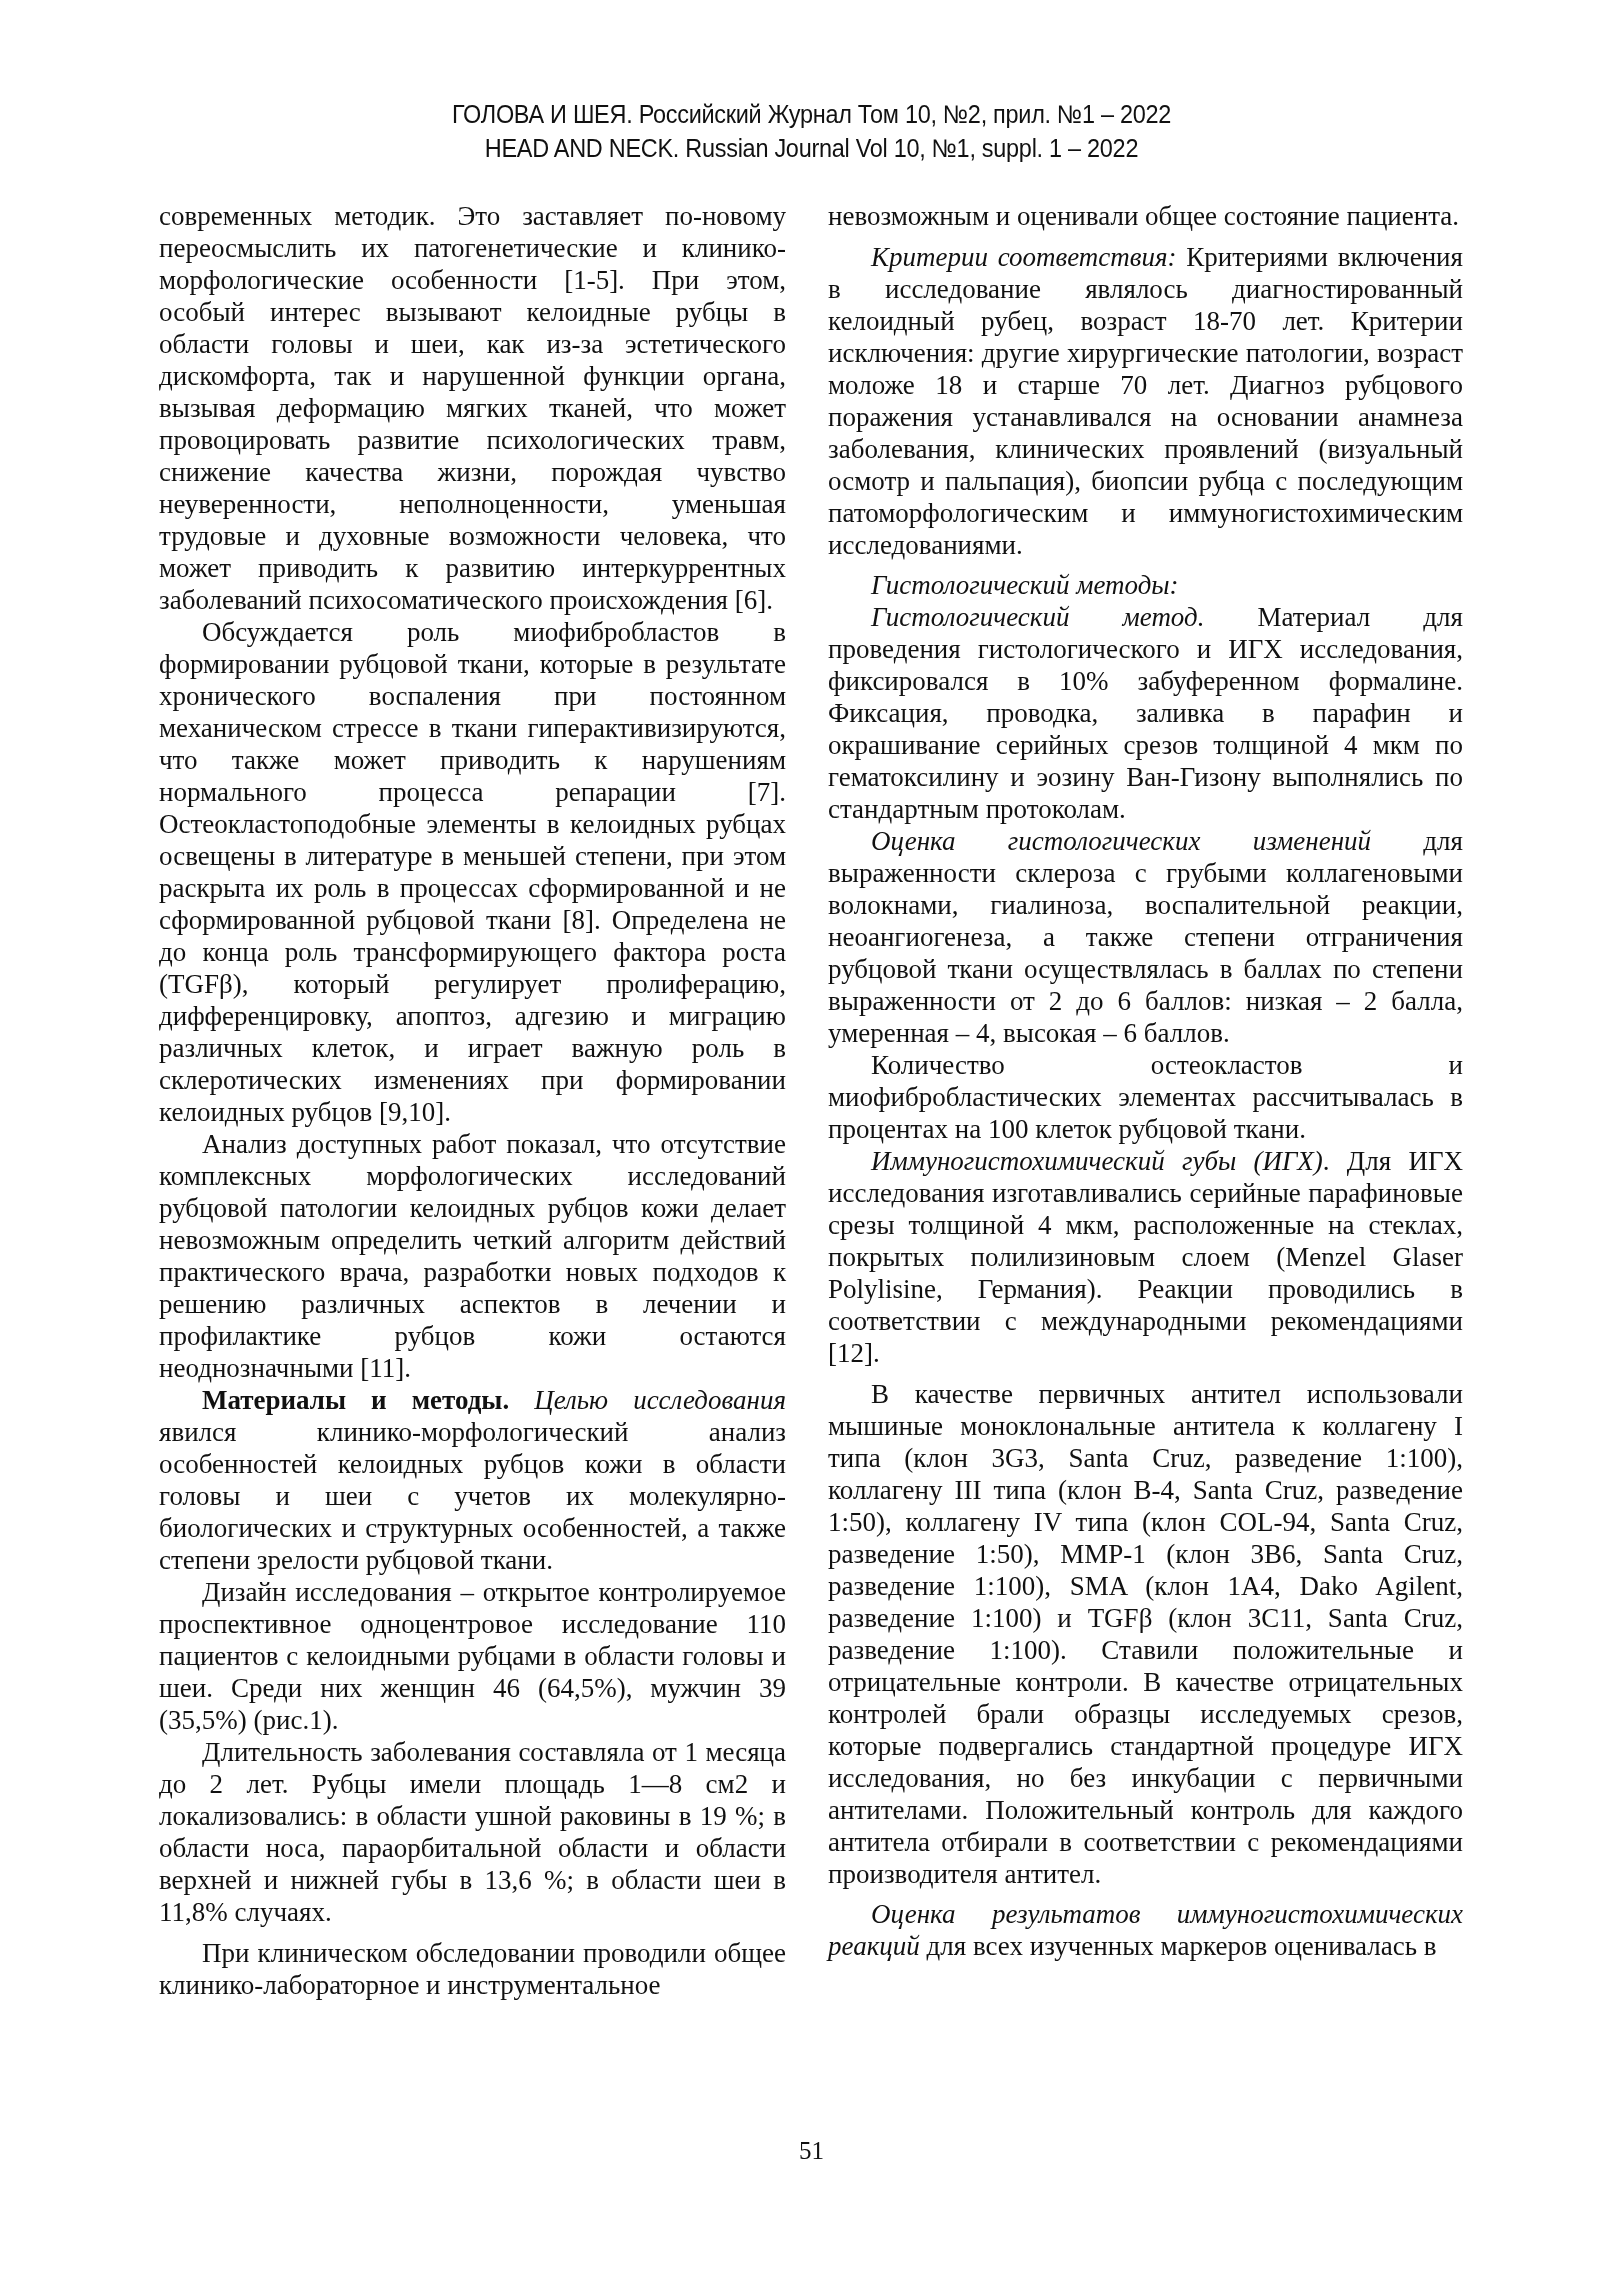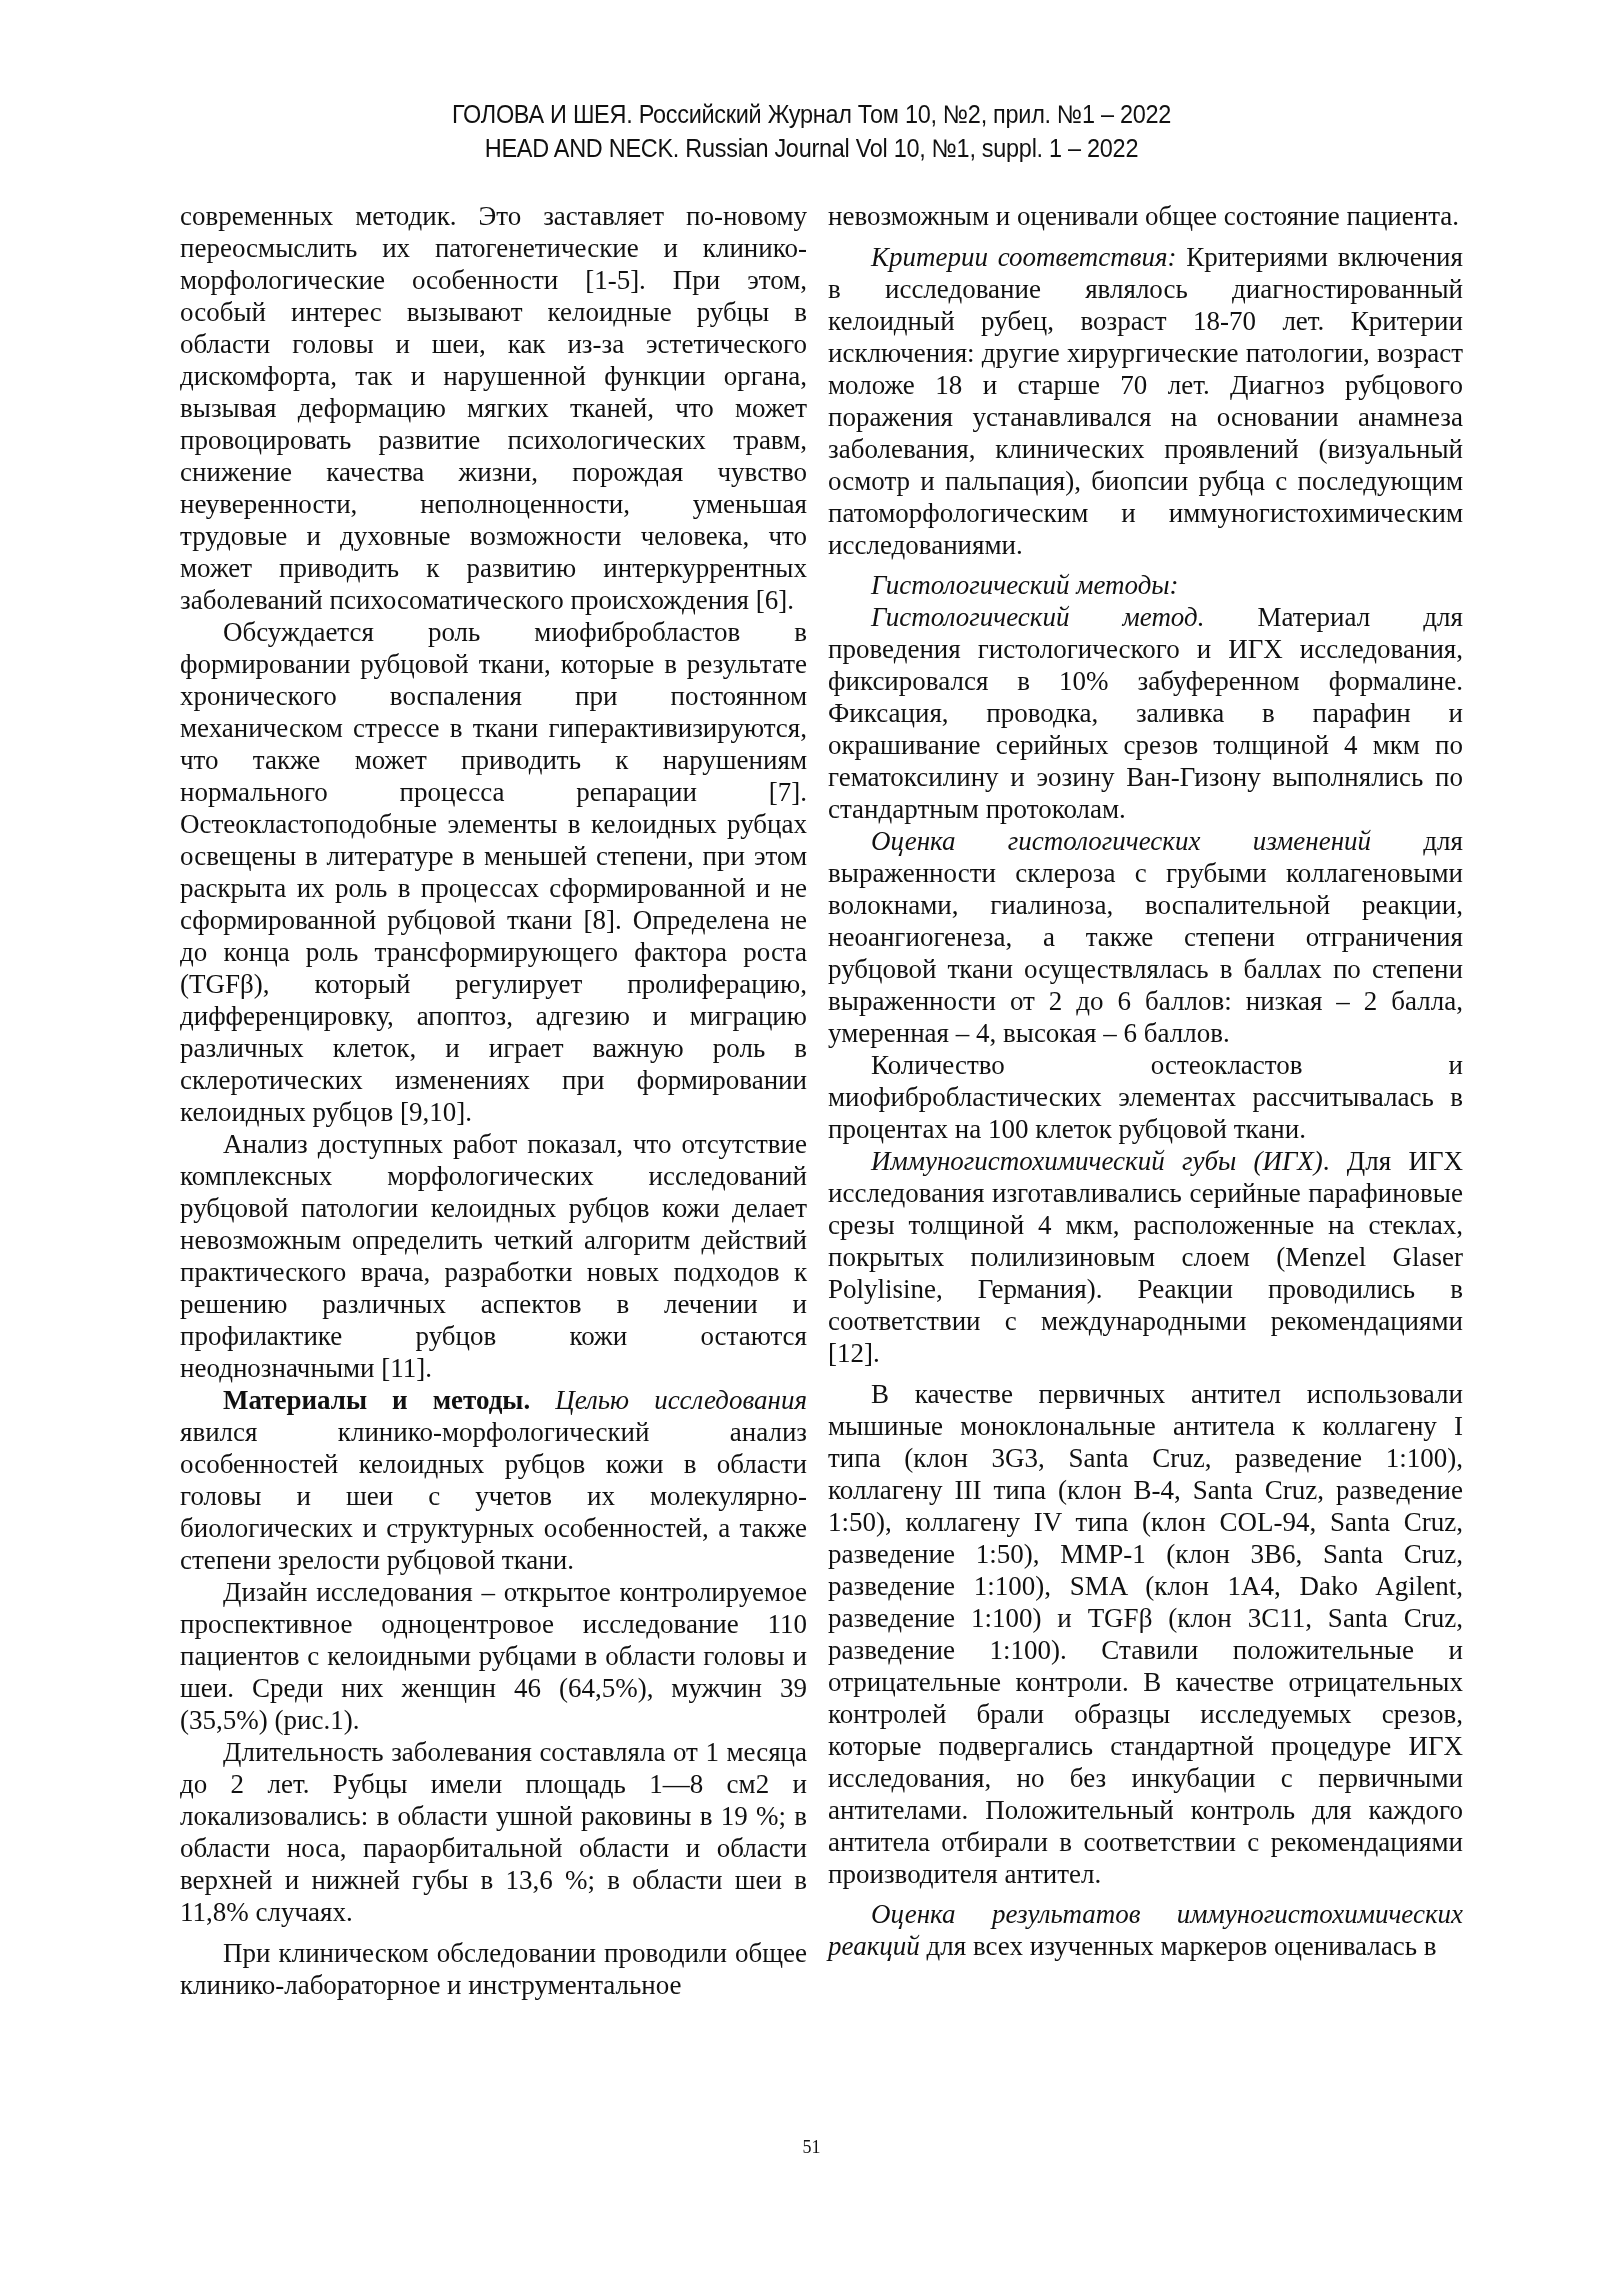--- a/index.html
+++ b/index.html
@@ -7,30 +7,30 @@
   .header {
     position: absolute; top: 97px; left: 0; width: 1623px; text-align: center;
     font-family: "Liberation Sans", "DejaVu Sans", sans-serif; font-size: 25.5px; line-height: 34px;
     letter-spacing: -0.3px; transform: scaleX(0.92); transform-origin: center top;
   }
   .col {
     position: absolute; top: 200px;
     font-family: "Liberation Serif", "DejaVu Serif", serif; font-size: 27px; line-height: 32px;
     text-align: justify; hyphens: none;
   }
-  .col.left { left: 180px; width: 627px; }
+  .col.left { left: 159px; width: 627px; }
   .col.right { left: 828px; width: 635px; }
   .col p { margin: 0; text-indent: 0; }
   .col p.ind { text-indent: 43px; }
   .col p.gap { margin-top: 8.5px; }
   .col i { }
   .col b { font-weight: bold; }
   .page-num {
     position: absolute; top: 2137px; left: 0; width: 1623px; text-align: center;
-    font-family: "Liberation Serif", "DejaVu Serif", serif; font-size: 18px;
+    font-family: "Liberation Serif", "DejaVu Serif", serif; font-size: 25px;
   }
 </style>
 </head>
 <body>
 
 <div class="header">
   <div>ГОЛОВА И ШЕЯ. Российский Журнал Том 10, №2, прил. №1 – 2022</div>
   <div>HEAD AND NECK. Russian Journal Vol 10, №1, suppl. 1 – 2022</div>
 </div>
 

